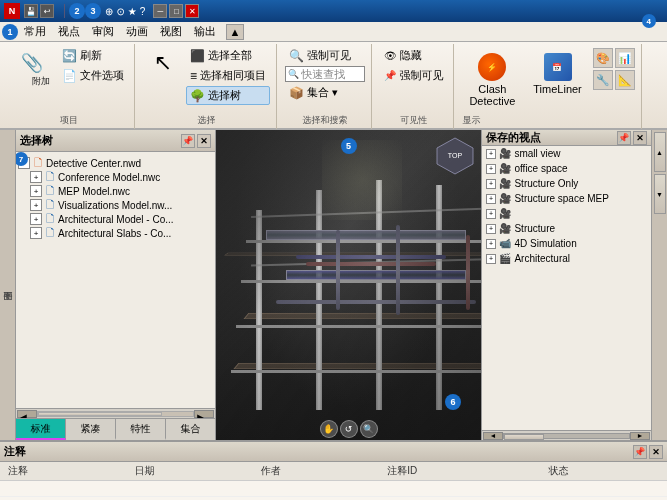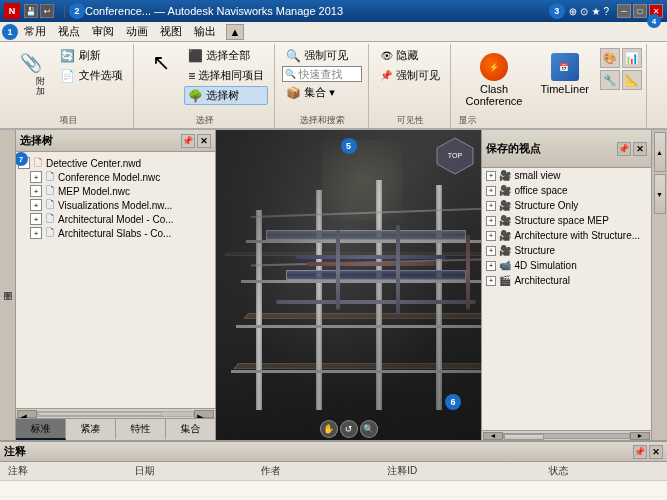--- a/index.html
+++ b/index.html
@@ -240,22 +240,22 @@
       display: flex;
       align-items: center;
       justify-content: center;
       font-size: 10px;
       background: #d4d0c8;
       border-right: 1px solid #999;
       cursor: pointer;
       border-bottom: 2px solid transparent;
     }
     .tree-tab.active {
-      background: #737373;
-      border-bottom: 2px solid #0f172a;
+      background: #14b8a6;
+      border-bottom: 2px solid #d946ef;
     }
     .tree-tab:last-child { border-right: none; }
 
     
     #viewport {
       flex: 1;
       background: #1a1a1a;
       position: relative;
       overflow: hidden;
     }
@@ -328,21 +328,21 @@
 
     
     #right-panel {
       width: 170px;
       background: #f0ece4;
       border-left: 1px solid #999;
       display: flex;
       flex-direction: column;
     }
     #right-panel-header {
-      height: 38px;
+      height: 16px;
       background: linear-gradient(to bottom, #ddd8cc, #c8c0b4);
       display: flex;
       align-items: center;
       padding: 0 4px;
       font-size: 11px;
       font-weight: bold;
       border-bottom: 1px solid #999;
     }
     .view-item {
       display: flex;
@@ -446,23 +446,20 @@
 <body>
 
 <div id="title-bar">
   <div class="app-icon">N</div>
   <div style="display:flex;gap:2px;margin-right:6px;">
     <div style="width:14px;height:14px;background:#555;border:1px solid #777;display:flex;align-items:center;justify-content:center;font-size:8px;color:white;">💾</div>
     <div style="width:14px;height:14px;background:#555;border:1px solid #777;display:flex;align-items:center;justify-content:center;font-size:8px;color:white;">↩</div>
   </div>
   <div style="width:1px;height:14px;background:#557;margin:0 4px;"></div>
   <span class="num-badge">2</span>
-  <span class="title-text">
-    <span>Conference...</span> — <span>Autodesk Navisworks Manage 2013</span>
-  </span>
   <span class="num-badge">3</span>
   <div style="margin-left:4px;display:flex;gap:3px;font-size:10px;color:white;">
     <span style="cursor:pointer;">⊕</span>
     <span style="cursor:pointer;">⊙</span>
     <span style="cursor:pointer;">★</span>
     <span style="cursor:pointer;">?</span>
   </div>
   <div class="win-controls" style="margin-left:8px;">
     <div class="win-btn">─</div>
     <div class="win-btn">□</div>
@@ -565,21 +562,21 @@
       <div class="ribbon-group-label">可见性</div>
     </div>
 
     <div class="ribbon-group" style="align-items:flex-start;padding-top:4px;">
       <div style="display:flex;gap:4px;align-items:flex-start;">
         <div class="tool-btn-special">
           <div class="icon-box">
             <div class="clash-icon">⚡</div>
           </div>
           <div class="btn-label">Clash</div>
-          <div class="btn-label">Conference</div>
+          <div class="btn-label">Detective</div>
         </div>
         <div class="tool-btn-special">
           <div class="icon-box">
             <div class="timeliner-icon">📅</div>
           </div>
           <div class="btn-label">TimeLiner</div>
         </div>
         <div style="display:flex;flex-direction:column;gap:2px;">
           <div style="display:flex;gap:2px;">
             <div style="width:20px;height:20px;background:#d8d0c4;border:1px solid #aaa;display:flex;align-items:center;justify-content:center;cursor:pointer;">🎨</div>
@@ -751,21 +748,20 @@
         <span>Structure Only</span>
       </div>
       <div class="view-item">
         <span class="view-expander">+</span>
         <span class="view-icon">🎥</span>
         <span>Structure space MEP</span>
       </div>
       <div class="view-item">
         <span class="view-expander">+</span>
         <span class="view-icon">🎥</span>
-        <span>Architecture with Structure...</span>
       </div>
       <div class="view-item">
         <span class="view-expander">+</span>
         <span class="view-icon">🎥</span>
         <span>Structure</span>
       </div>
       <div class="view-item">
         <span class="view-expander">+</span>
         <span class="view-icon">📹</span>
         <span>4D Simulation</span>

